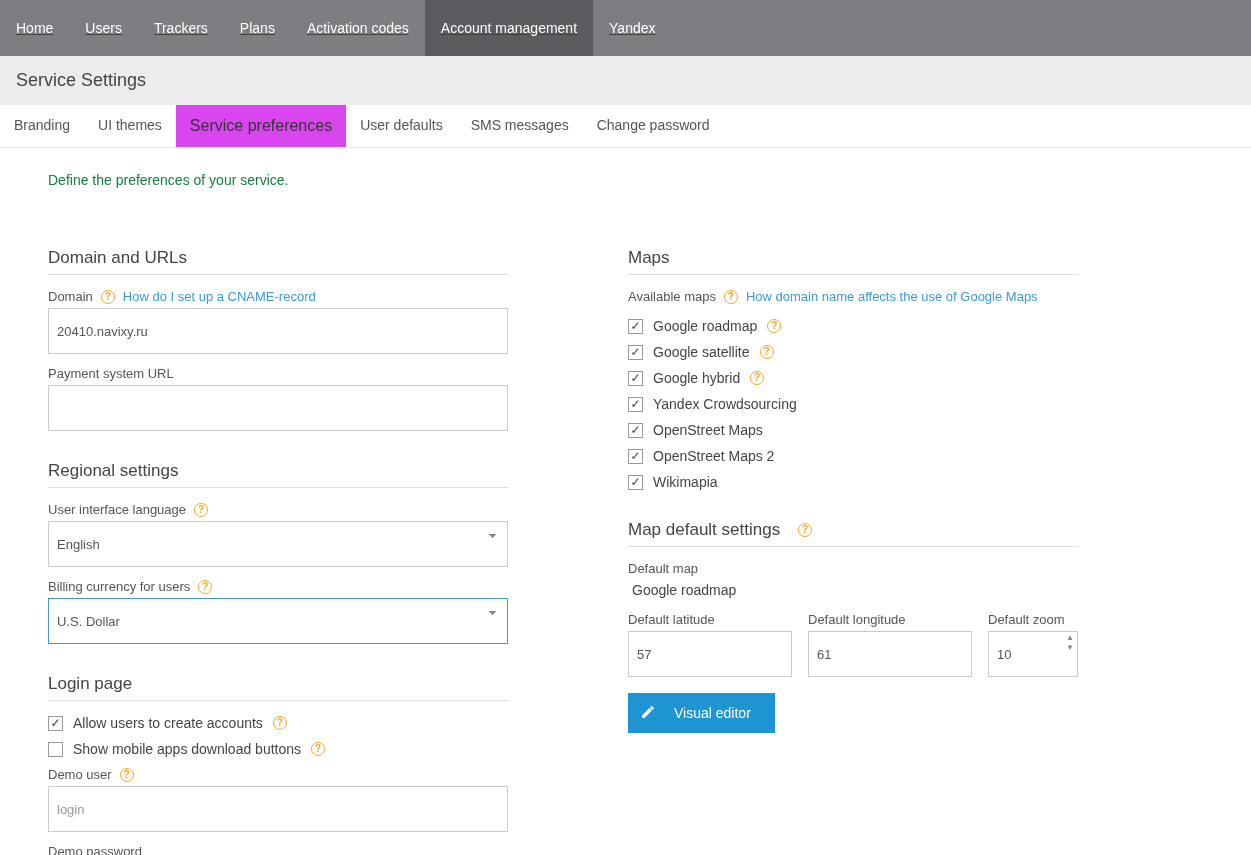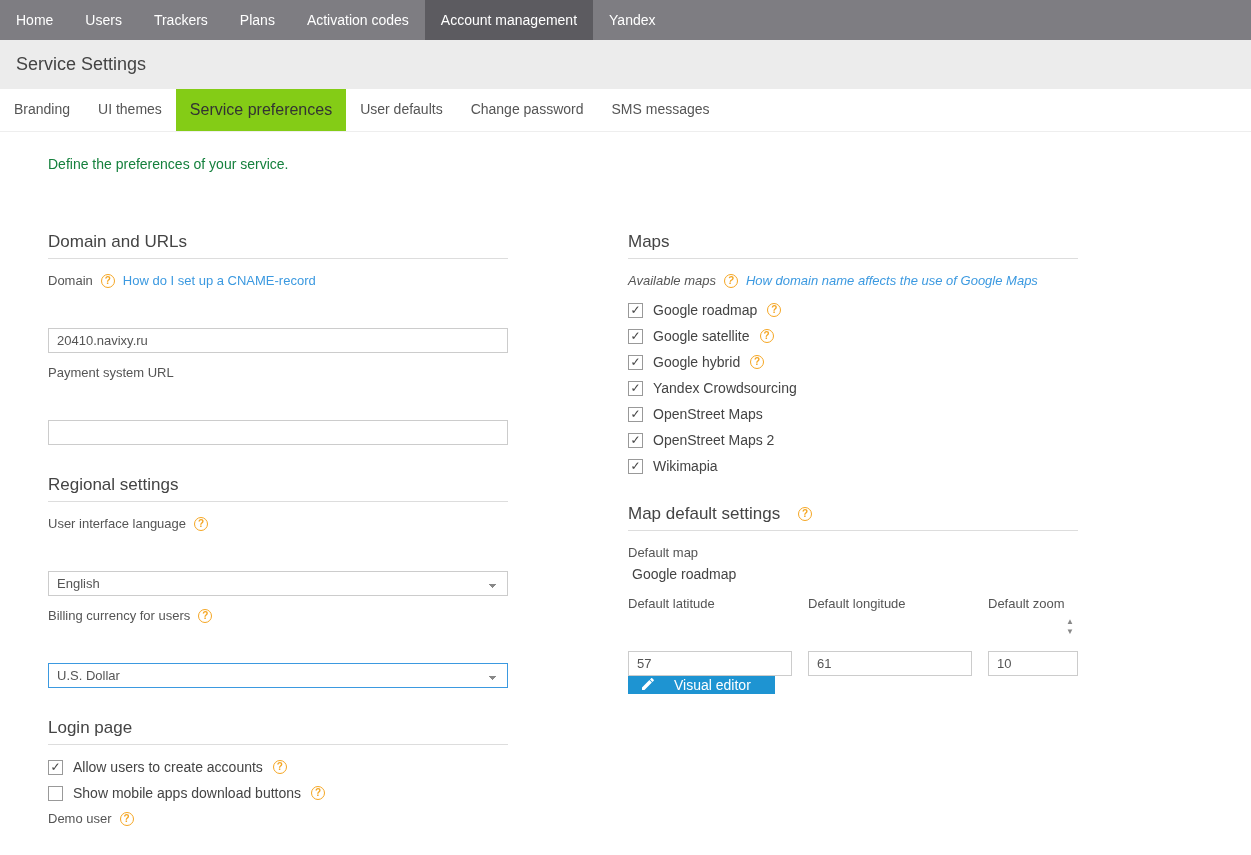--- a/index.html
+++ b/index.html
@@ -1,47 +1,47 @@
 <!DOCTYPE html>
 <html><head>
 <meta charset="utf-8">
 <style>
 * { box-sizing: border-box; margin: 0; padding: 0; }
 body { font-family: "Segoe UI", Arial, sans-serif; font-size: 14px; color: #444; background: #fff; }
-.top-nav { background: #7e7d82; height: 40px; display: flex; align-items: stretch; }
+.top-nav { background: #7e7d82; height: 56px; display: flex; align-items: stretch; text-decoration: underline; }
 .top-nav-item { color: #fff; padding: 0 16px; display: flex; align-items: center; cursor: pointer; font-size: 14px; }
 .top-nav-item.active { background: #5c5b60; }
 .page-header { background: #ececec; padding: 14px 16px; font-size: 18px; color: #444; }
 .tabs { background: #fff; display: flex; border-bottom: 1px solid #eee; }
 .tab { padding: 12px 14px; font-size: 14px; color: #555; cursor: pointer; }
-.tab.active { background: #84cc16; font-size: 16px; color: #333; }
+.tab.active { background: #d946ef; font-size: 16px; color: #333; }
 .content { padding: 24px 48px; display: flex; gap: 120px; }
 .col { flex: 1; min-width: 0; max-width: 460px; }
 .col-right { max-width: 450px; }
 .intro { color: #15803d; margin-bottom: 36px; font-size: 14px; padding-left: 48px; padding-top: 24px;}
 .section-title { font-size: 17px; color: #444; margin-bottom: 6px; font-weight: 400; }
 .section-sep { border: none; border-top: 1px solid #ddd; margin-bottom: 14px; }
 .field-label { font-size: 13px; color: #555; margin-bottom: 4px; display: flex; align-items: center; gap: 8px; }
 .field-label .help-link { color: #3b99e0; font-size: 13px; }
 .help-icon { display:inline-flex; width:14px; height:14px; border:1.5px solid #f5a623; border-radius:50%; color:#f5a623; font-size:10px; font-weight:bold; align-items:center; justify-content:center; line-height:1; }
-.text-input, .select { width: 100%; height: 25px; border: 1px solid #ccc; padding: 0 8px; font-size: 13px; background:#fff; color:#555; font-family:inherit;margin-top:36px; }
+.text-input, .select { width: 100%; height: 46px; border: 1px solid #ccc; padding: 0 8px; font-size: 13px; background:#fff; color:#555; font-family:inherit; }
 .text-input::placeholder { color: #999; }
 .select { appearance: none; background-image: linear-gradient(45deg, transparent 50%, #888 50%), linear-gradient(135deg, #888 50%, transparent 50%); background-position: calc(100% - 14px) 12px, calc(100% - 10px) 12px; background-size: 4px 4px, 4px 4px; background-repeat: no-repeat; }
 .select.focused { border: 1px solid #3b99e0; outline: none; }
 .field-block { margin-bottom: 12px; }
 .section-block { margin-bottom: 30px; }
 .check-row { display: flex; align-items: center; gap: 10px; margin-bottom: 10px; font-size: 14px; color:#444; }
 .checkbox { width: 15px; height: 15px; border: 1px solid #999; background: #fff; display:inline-flex; align-items:center; justify-content:center; cursor:pointer; }
 .checkbox.checked::after { content:"✓"; font-size: 12px; color:#444; line-height:1; }
 .map-row { display:flex; align-items:center; gap:10px; margin-bottom:10px; font-size:14px; }
 .map-defaults { display:flex; gap:16px; margin-top:8px; }
 .map-defaults .fg { flex:1; }
 .spinner-wrap { position:relative; }
 .spinner-arrows { position:absolute; right:4px; top:3px; display:flex; flex-direction:column; font-size:8px; color:#888; line-height:1; gap:2px;}
-.btn-primary { background:#1e94d2; color:#fff; border:none; height:18px; display:inline-flex; align-items:center; gap:18px; padding:0 24px 0 12px; cursor:pointer; font-size:14px; }
+.btn-primary { background:#1e94d2; color:#fff; border:none; height:40px; display:inline-flex; align-items:center; gap:18px; padding:0 24px 0 12px; cursor:pointer; font-size:14px; margin-top:16px;}
 .btn-primary .pen-icon { display:inline-block; }
 a.help-link { text-decoration:none; }
 </style>
 </head>
 <body>
 
 <div class="top-nav" id="topnav">
     <div class="top-nav-item">Home</div>
     <div class="top-nav-item">Users</div>
     <div class="top-nav-item">Trackers</div>
@@ -51,22 +51,22 @@
     <div class="top-nav-item">Yandex</div>
   </div>
 
 <div class="page-header">Service Settings</div>
 
 <div class="tabs" id="tabs">
     <div class="tab">Branding</div>
     <div class="tab">UI themes</div>
     <div class="tab active">Service preferences</div>
     <div class="tab">User defaults</div>
+    <div class="tab">SMS messages</div>
     <div class="tab">Change password</div>
-    <div class="tab">SMS messages</div>
   </div>
 
 <div class="intro">Define the preferences of your service.</div>
 
 <div class="content">
   <div class="col">
 
     <div class="section-block">
       <div class="section-title">Domain and URLs</div>
       <hr class="section-sep">
@@ -132,21 +132,21 @@
         <input class="text-input" placeholder="password" style="">
       </div>
     </div>
   </div>
 
   <div class="col col-right">
 
     <div class="section-block">
       <div class="section-title">Maps</div>
       <hr class="section-sep">
-      <div class="field-label" style="margin-bottom:14px;font-style:italic;">
+      <div class="field-label" style="margin-bottom:14px;">
         <span>Available maps</span>
         <span class="help-icon">?</span>
         <a href="#" class="help-link">How domain name affects the use of Google Maps</a>
       </div>
       <div id="maps-list">
           <div class="map-row">
             <span class="checkbox checked"></span>
             <span>Google roadmap</span>
             <span class="help-icon">?</span>
           </div>

